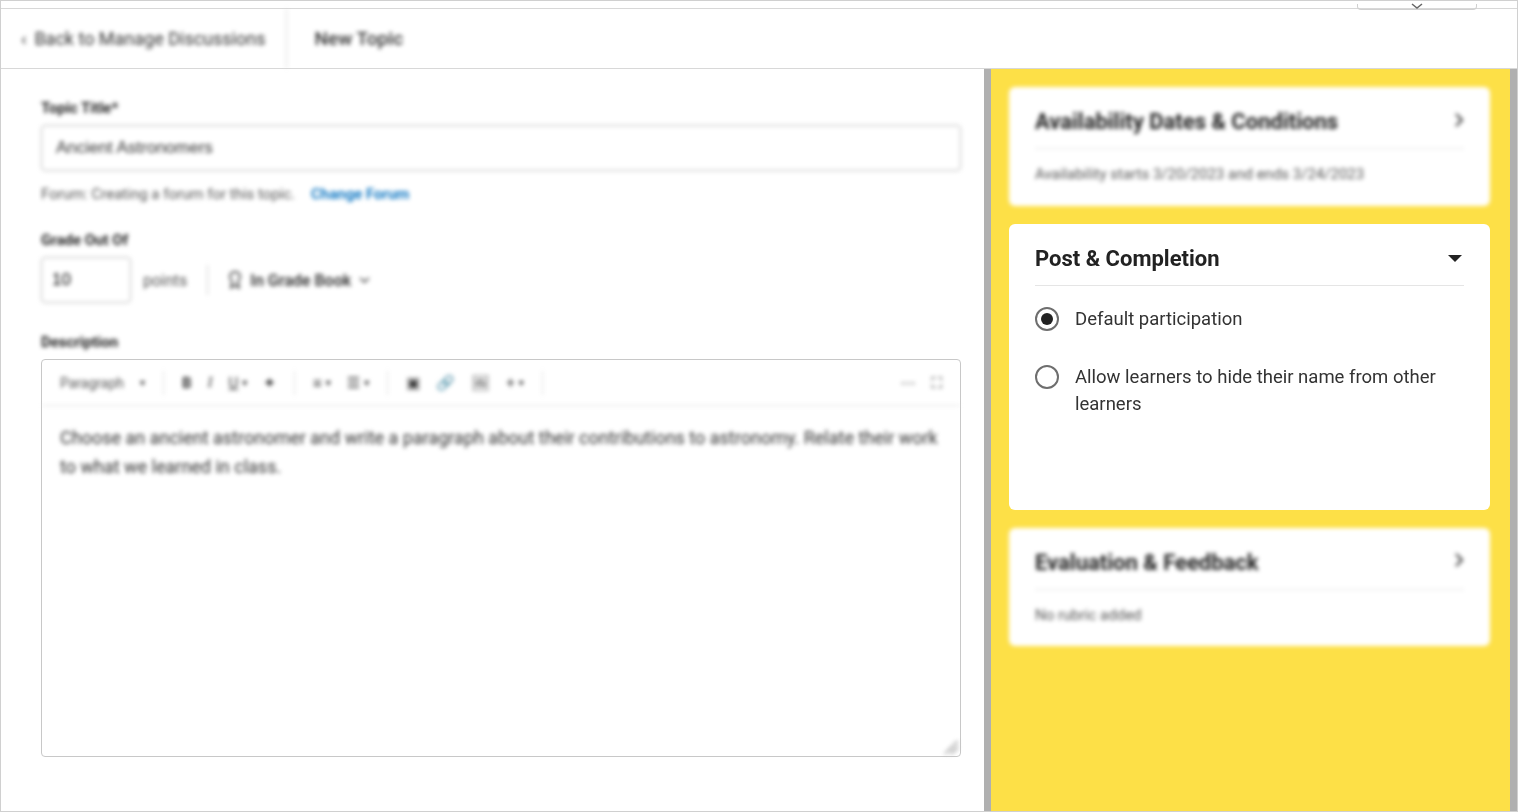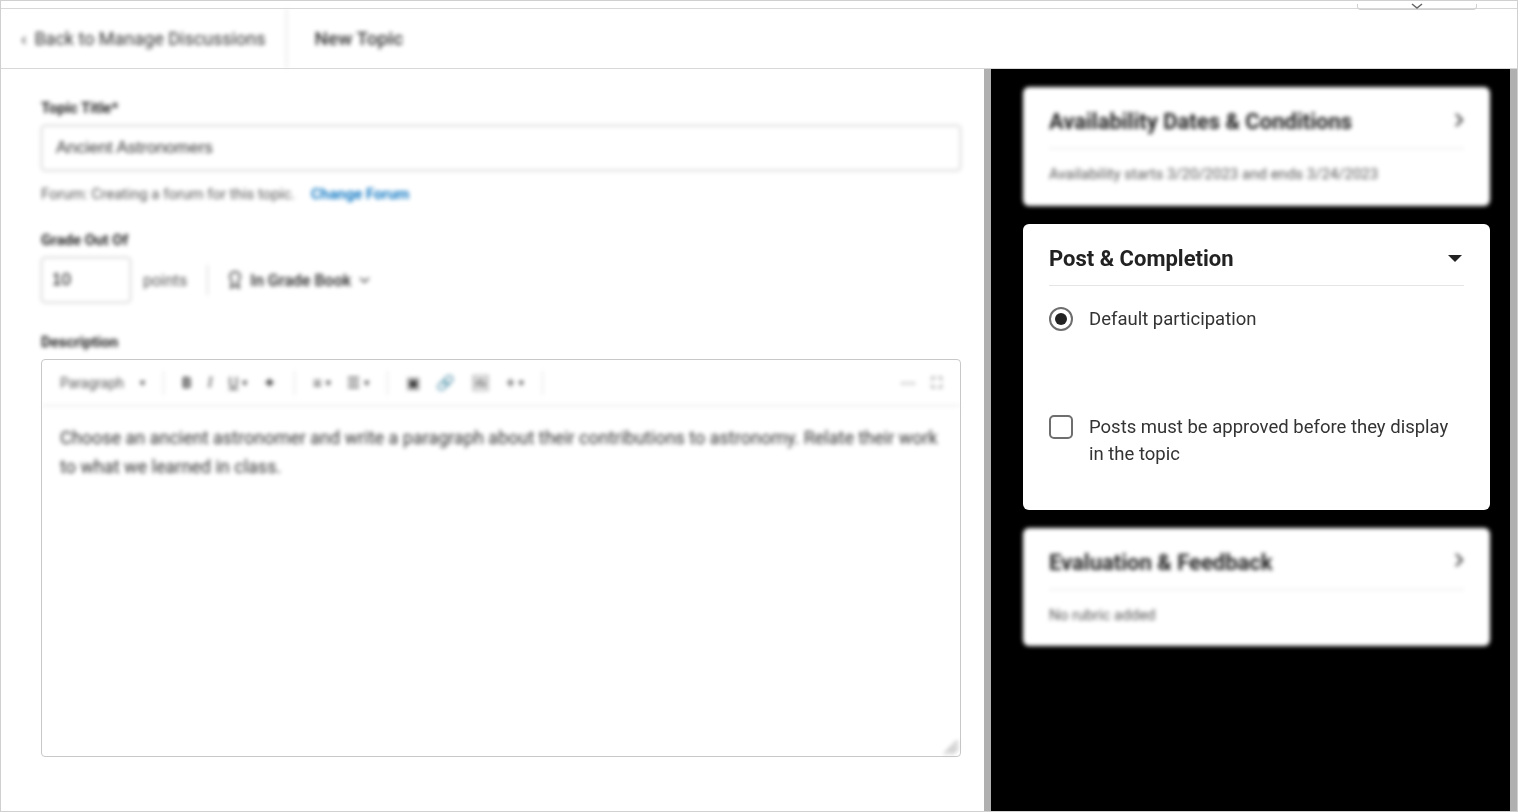--- a/index.html
+++ b/index.html
@@ -171,22 +171,22 @@
       position: absolute;
       bottom: 2px;
       right: 2px;
       width: 14px;
       height: 14px;
       background: linear-gradient(135deg, transparent 50%, #aaa 50%, #aaa 60%, transparent 60%, transparent 70%, #aaa 70%, #aaa 80%, transparent 80%);
       cursor: nwse-resize;
     }
     .sidebar {
       flex: 1;
-      background: #000000;
-      padding: 18px 20px 0 32px;
+      background: #fde047;
+      padding: 18px 20px 0 18px;
       display: flex;
       flex-direction: column;
       gap: 18px;
       overflow: hidden;
       border-right: 7px solid #b0b0b0;
     }
     .panel {
       background: #fff;
       border-radius: 6px;
       padding: 22px 26px 20px;
@@ -367,25 +367,25 @@
         <span class="expand-icon"><svg width="18" height="11" viewBox="0 0 18 11">
               <path d="M2 2 L9 9 L16 2" fill="#222"></path>
             </svg></span>
       </div>
       <hr class="panel-divider">
       <div class="radio-group">
         <label class="radio-item">
           <span class="radio-circle selected"></span>
           <span class="option-label">Default participation</span>
         </label>
+        <label class="radio-item">
+          <span class="radio-circle"></span>
+          <span class="option-label">Allow learners to hide their name from other learners</span>
+        </label>
         <div class="section-gap"></div>
-        <label class="check-item">
-          <span class="check-box"></span>
-          <span class="option-label">Posts must be approved before they display in the topic</span>
-        </label>
       </div>
     </div>
 
     <div class="panel panel-blur">
       <div class="panel-header">
         <div class="panel-title">Evaluation &amp; Feedback</div>
         <span class="expand-icon"><svg width="10" height="16" viewBox="0 0 10 16">
               <path d="M2 2 L8 8 L2 14" stroke="#333" stroke-width="2" fill="none"></path>
             </svg></span>
       </div>

